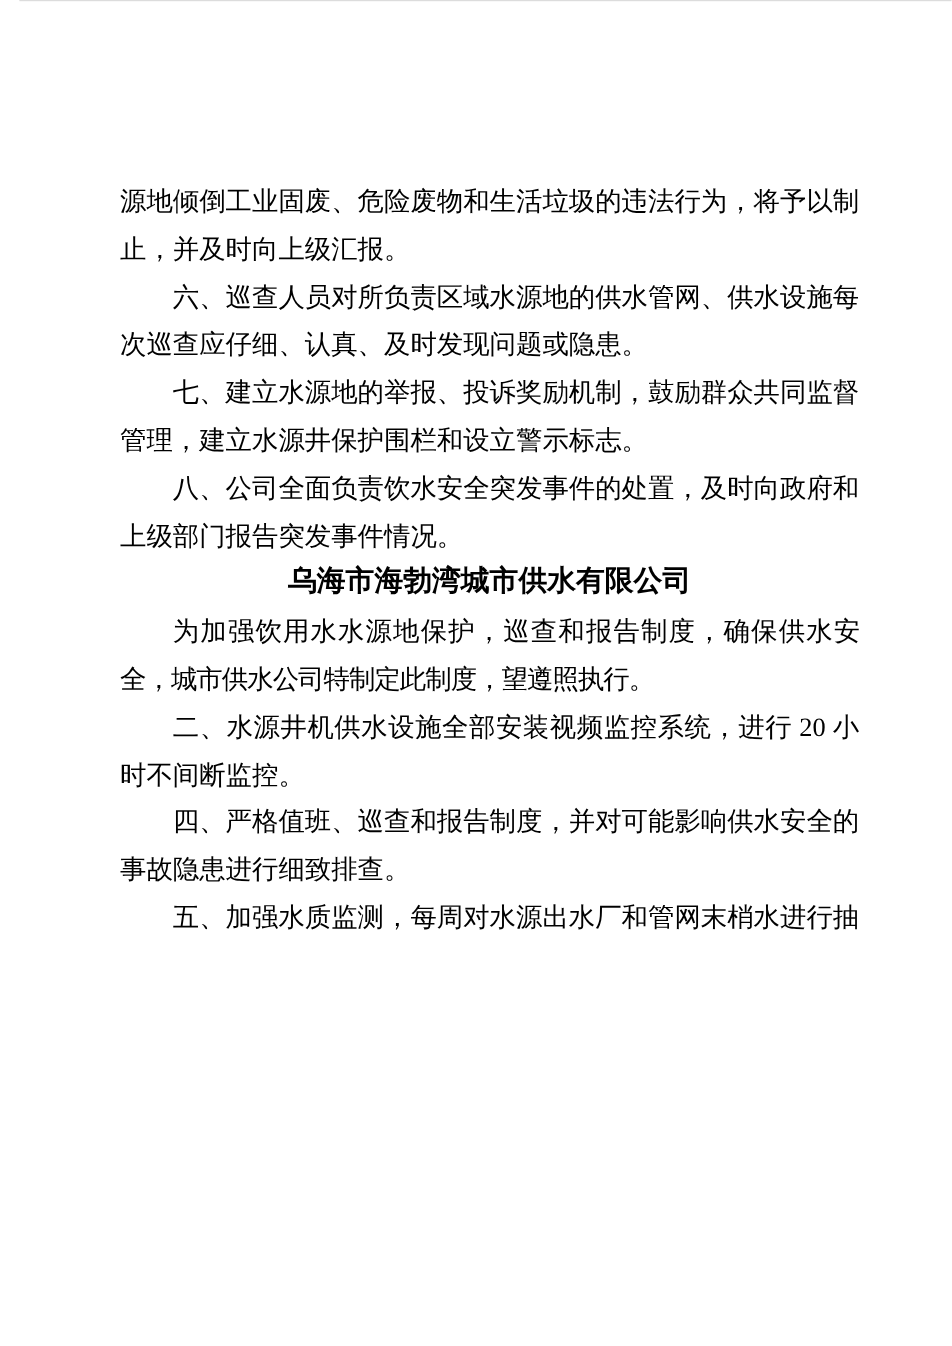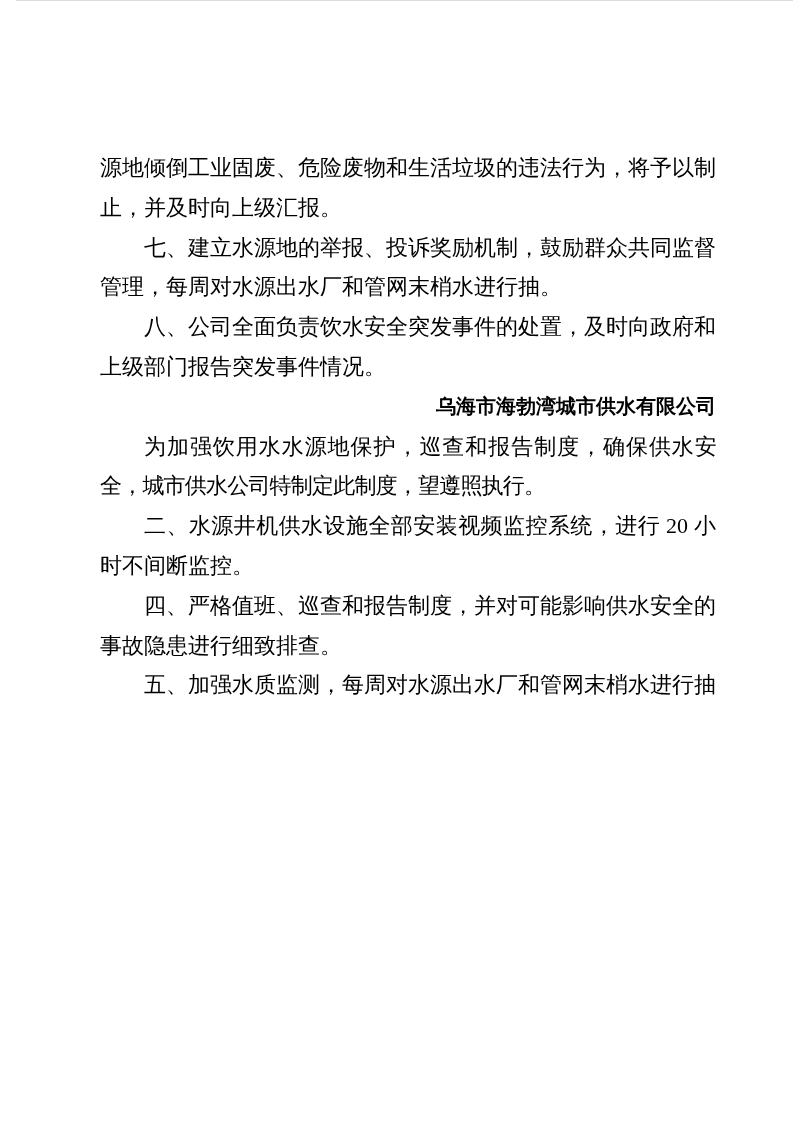--- a/index.html
+++ b/index.html
@@ -43,37 +43,38 @@
   .para.no-indent {
     text-indent: 0;
   }
   .para.compress {
     letter-spacing: -0.8px;
   }
   .title {
     margin: 0;
     padding: 0;
     text-indent: 0;
-    font-size: 20px;
+    font-size: 24px;
     font-weight: bold;
-    text-align: right;
+    text-align: center;
   }
 </style>
 </head>
 <body>
 
 <div class="sheet">
   <div class="page-top-edge"></div>
 
   <div class="text-block">
 
     <p class="para no-indent">源地倾倒工业固废、危险废物和生活垃圾的违法行为，将予以制止，并及时向上级汇报。</p>
 
+    <p class="para">六、巡查人员对所负责区域水源地的供水管网、供水设施每次巡查应仔细、认真、及时发现问题或隐患。</p>
 
-    <p class="para">七、建立水源地的举报、投诉奖励机制，鼓励群众共同监督管理，每周对水源出水厂和管网末梢水进行抽。</p>
+    <p class="para">七、建立水源地的举报、投诉奖励机制，鼓励群众共同监督管理，建立水源井保护围栏和设立警示标志。</p>
 
     <p class="para">八、公司全面负责饮水安全突发事件的处置，及时向政府和上级部门报告突发事件情况。</p>
 
     <p class="title">乌海市海勃湾城市供水有限公司</p>
 
 
     <p class="para compress">为加强饮用水水源地保护，巡查和报告制度，确保供水安全，城市供水公司特制定此制度，望遵照执行。</p>
 
 
     <p class="para">二、水源井机供水设施全部安装视频监控系统，进行 20 小时不间断监控。</p>

